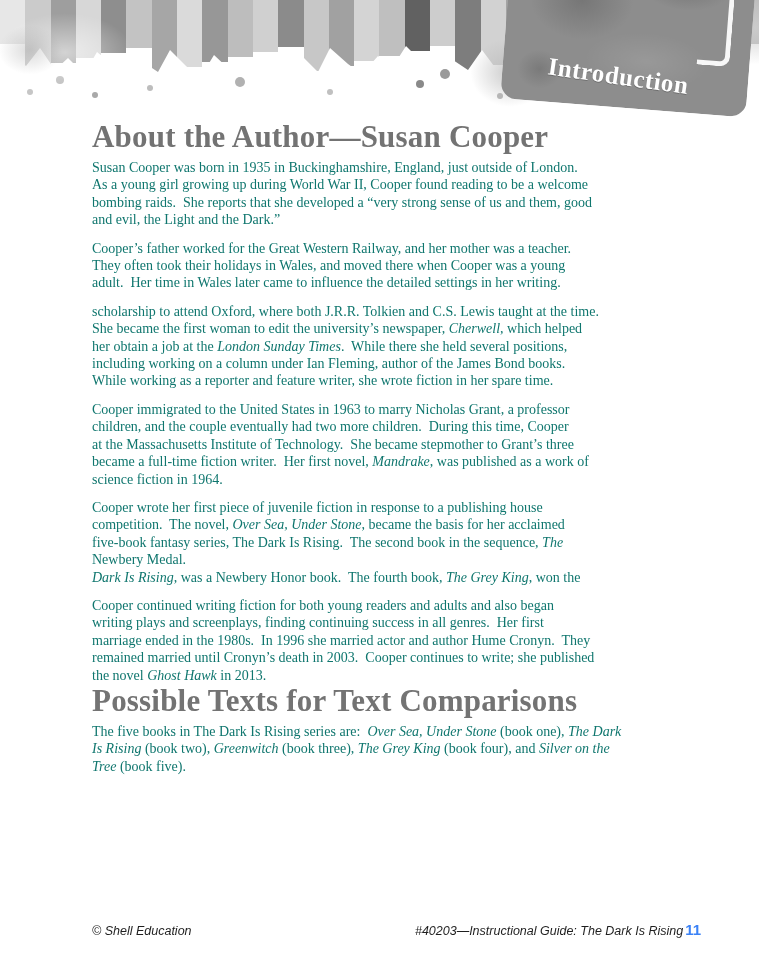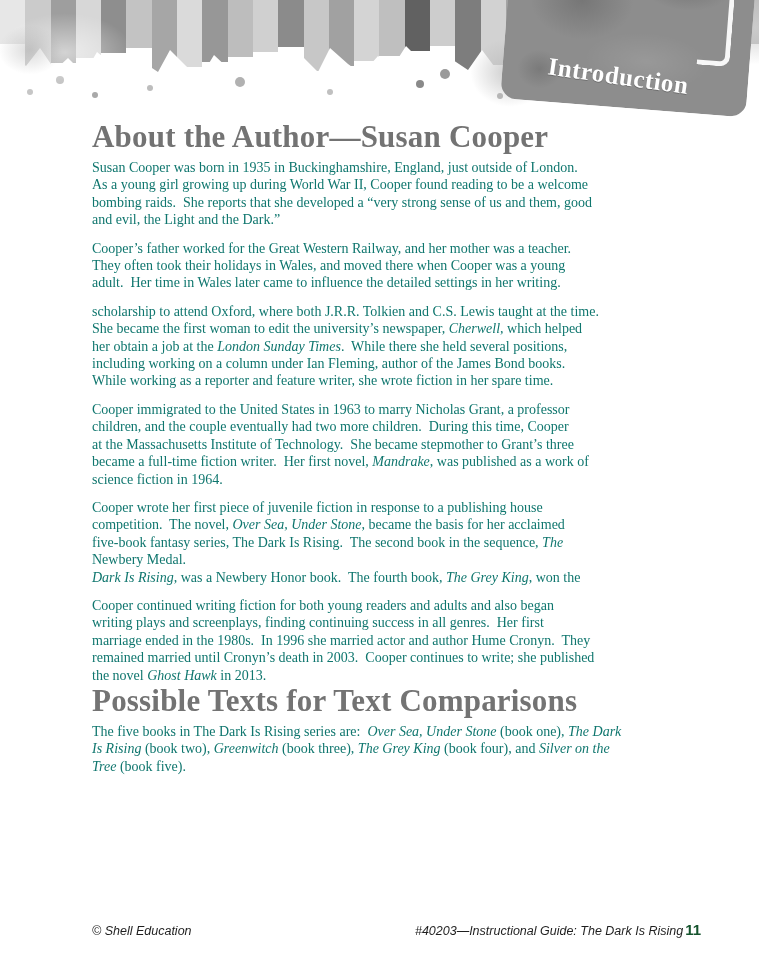--- a/index.html
+++ b/index.html
@@ -47,21 +47,21 @@
   .line{white-space:pre;font-size:14px;line-height:17.4px;color:#0f766e;}
   .it{font-style:italic;}
 
   
   .footer{position:absolute;left:92px;right:58px;top:921px;
     display:flex;justify-content:space-between;align-items:baseline;}
   .footer-left,.guide-ref{font-family:"Liberation Sans",sans-serif;font-style:italic;
     font-size:12.5px;color:#1f1f1f;}
   .footer-right{display:flex;align-items:flex-end;gap:2px;}
   .page-num{font-family:"Liberation Sans",sans-serif;font-weight:700;font-size:15px;
-    font-style:normal;color:#14532d;}
+    font-style:normal;color:#3b82f6;}
 </style>
 </head>
 <body>
 
 <div class="page">
 
   <div class="header-art">
     <div class="stripe-band">
         <div class="stripe" style="background: rgb(231, 231, 231); height: 44px;"></div>
         <div class="stripe" style="background: rgb(203, 203, 203); height: 68px;"></div>

